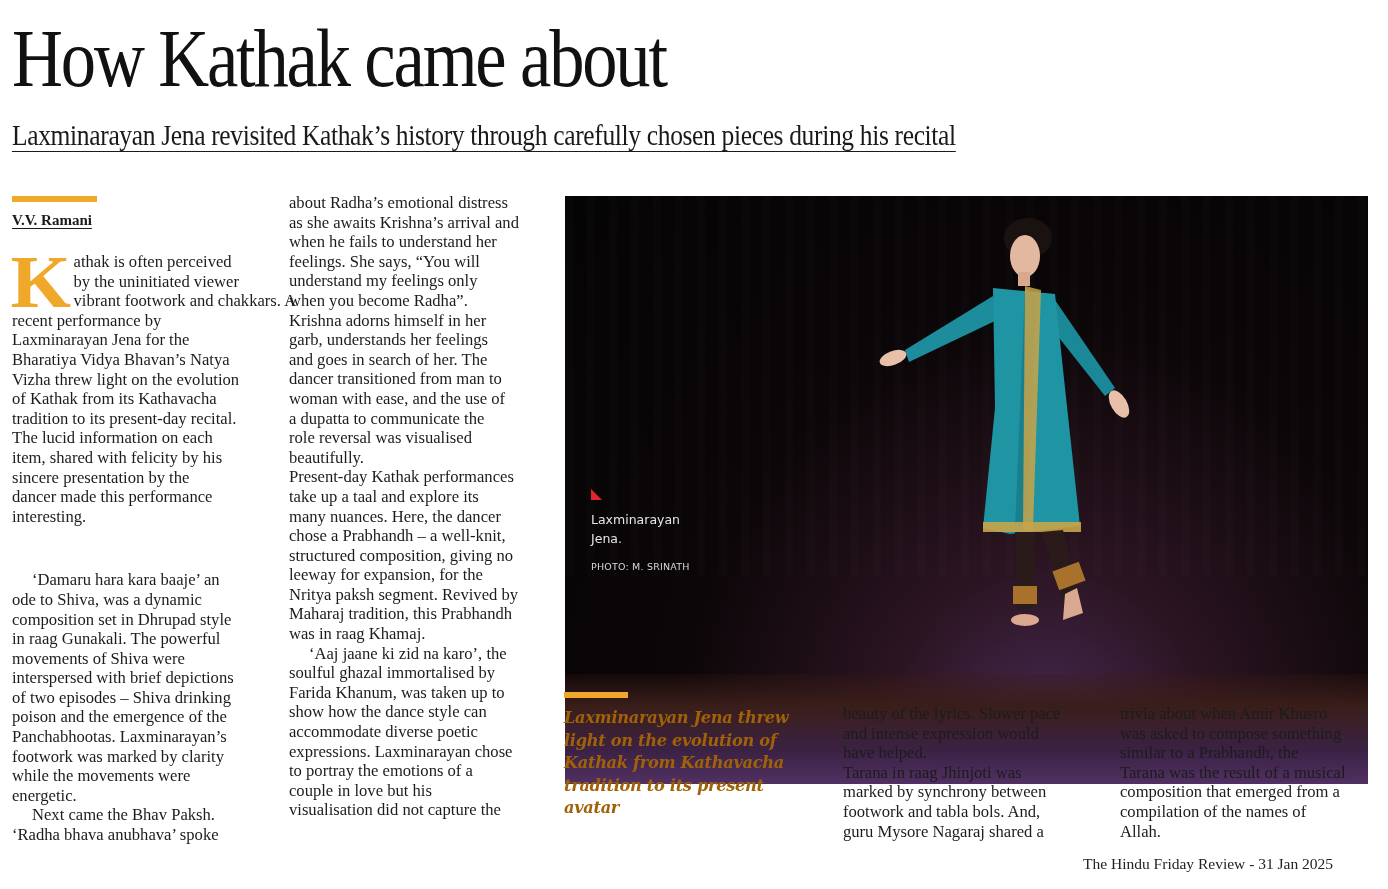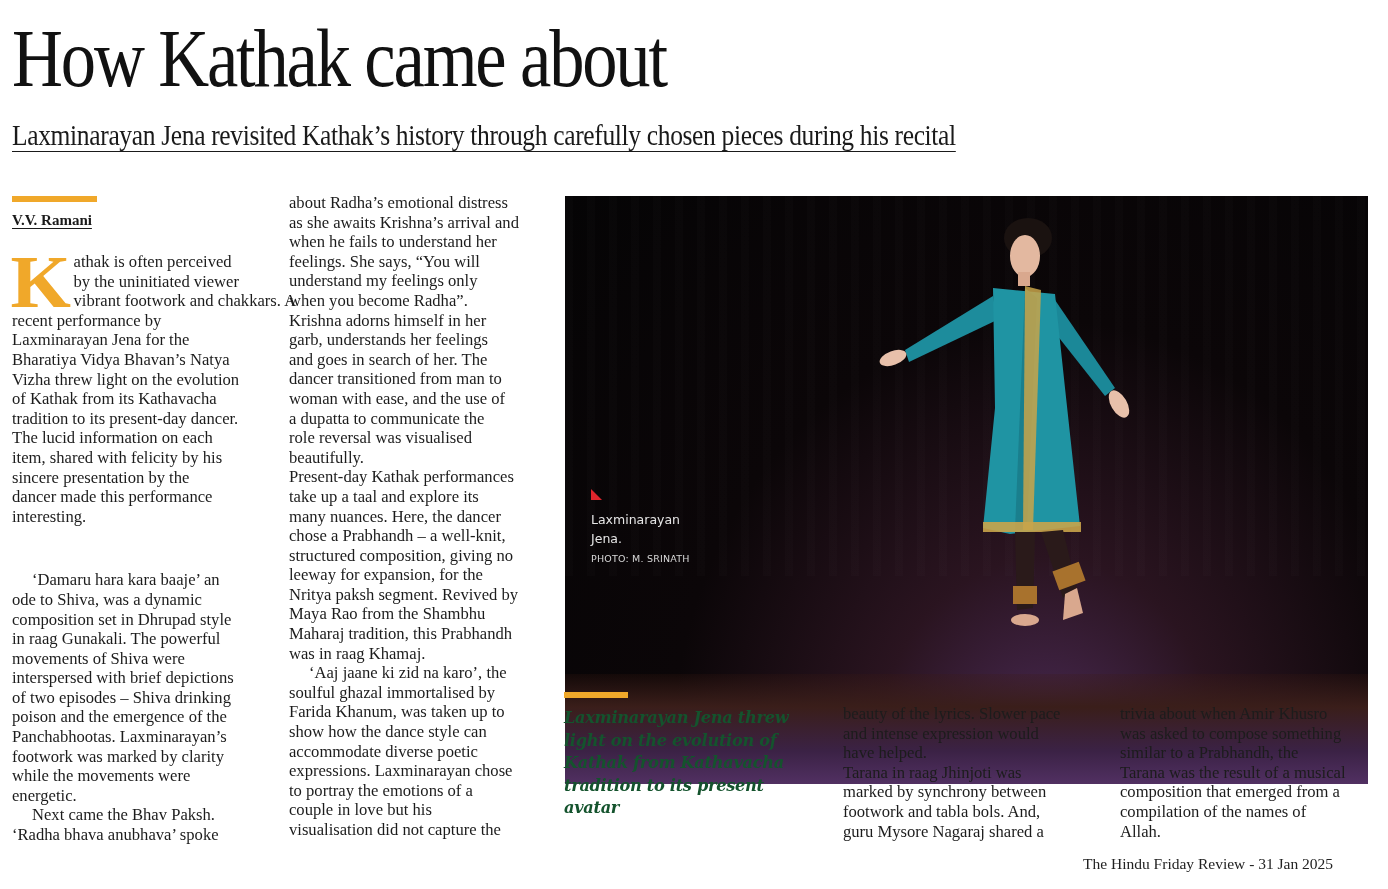--- a/index.html
+++ b/index.html
@@ -61,26 +61,26 @@
 
   .photo-caption {
     position: absolute; left: 26px; top: 293px; color: #e8e8e8;
     font-family: "DejaVu Sans", sans-serif;
   }
   .photo-caption .tri {
     width: 0; height: 0; border-left: 11px solid #e0252c; border-top: 11px solid transparent;
     margin-bottom: 10px;
   }
   .photo-caption .name { font-size: 12.5px; line-height: 19px; color: #e6e6e6; }
-  .photo-caption .credit { font-size: 9.5px; line-height: 16px; color: #d8d8d8; letter-spacing: 0.2px; margin-top: 3px; text-align: center; }
+  .photo-caption .credit { font-size: 9.5px; line-height: 16px; color: #d8d8d8; letter-spacing: 0.2px; margin-top: 11px; text-align: center; }
 
   .pullquote {
     position: absolute; left: 564px; top: 707px; width: 250px;
     font-family: "DejaVu Serif", serif; font-style: italic; font-weight: bold;
-    font-size: 16.2px; line-height: 22.6px; color: #14532d; letter-spacing: -0.3px;
+    font-size: 16.2px; line-height: 22.6px; color: #a16207; letter-spacing: -0.3px;
   }
 
   .footer {
     position: absolute; left: 1083px; top: 855px;
     font-family: "Liberation Serif", serif; font-size: 15.5px; color: #222; white-space: nowrap;
   }
 </style>
 </head>
 <body>
 
@@ -93,21 +93,21 @@
 <div class="col" style="left:12px; top:252px; width:265px;">
   <span class="dropcap">K</span>
   <span class="line">athak  is often perceived</span>
   <span class="line">by the uninitiated viewer</span>
   <span class="line">vibrant footwork and chakkars.  A</span>
   <span class="line">recent performance by</span>
   <span class="line">Laxminarayan Jena for the</span>
   <span class="line">Bharatiya Vidya Bhavan’s Natya</span>
   <span class="line">Vizha threw light on the evolution</span>
   <span class="line">of Kathak from its Kathavacha</span>
-  <span class="line">tradition to its present-day dancer.</span>
+  <span class="line">tradition to its present-day recital.</span>
   <span class="line">The lucid information on each</span>
   <span class="line">item, shared with felicity by his</span>
   <span class="line">sincere presentation by the</span>
   <span class="line">dancer made this performance</span>
   <span class="line">interesting.</span>
   <span class="line" style="padding-left:20px;margin-top:44px;">‘Damaru hara kara baaje’ an</span>
   <span class="line">ode to Shiva, was a dynamic</span>
   <span class="line">composition set in Dhrupad style</span>
   <span class="line">in raag Gunakali. The powerful</span>
   <span class="line">movements of Shiva were</span>
@@ -137,21 +137,20 @@
   <span class="line">a dupatta to communicate the</span>
   <span class="line">role reversal was visualised</span>
   <span class="line">beautifully.</span>
   <span class="line">Present-day Kathak performances</span>
   <span class="line">take up a taal and explore its</span>
   <span class="line">many nuances. Here, the dancer</span>
   <span class="line">chose a Prabhandh – a well-knit,</span>
   <span class="line">structured composition, giving no</span>
   <span class="line">leeway for expansion, for the</span>
   <span class="line">Nritya paksh segment. Revived by</span>
-  <span class="line">Maya Rao from the Shambhu</span>
   <span class="line">Maharaj tradition, this Prabhandh</span>
   <span class="line">was in raag Khamaj.</span>
   <span class="line" style="padding-left:20px;">‘Aaj jaane ki zid na karo’, the</span>
   <span class="line">soulful ghazal immortalised by</span>
   <span class="line">Farida Khanum, was taken up to</span>
   <span class="line">show how the dance style can</span>
   <span class="line">accommodate diverse poetic</span>
   <span class="line">expressions. Laxminarayan chose</span>
   <span class="line">to portray the emotions of a</span>
   <span class="line">couple in love but his</span>

